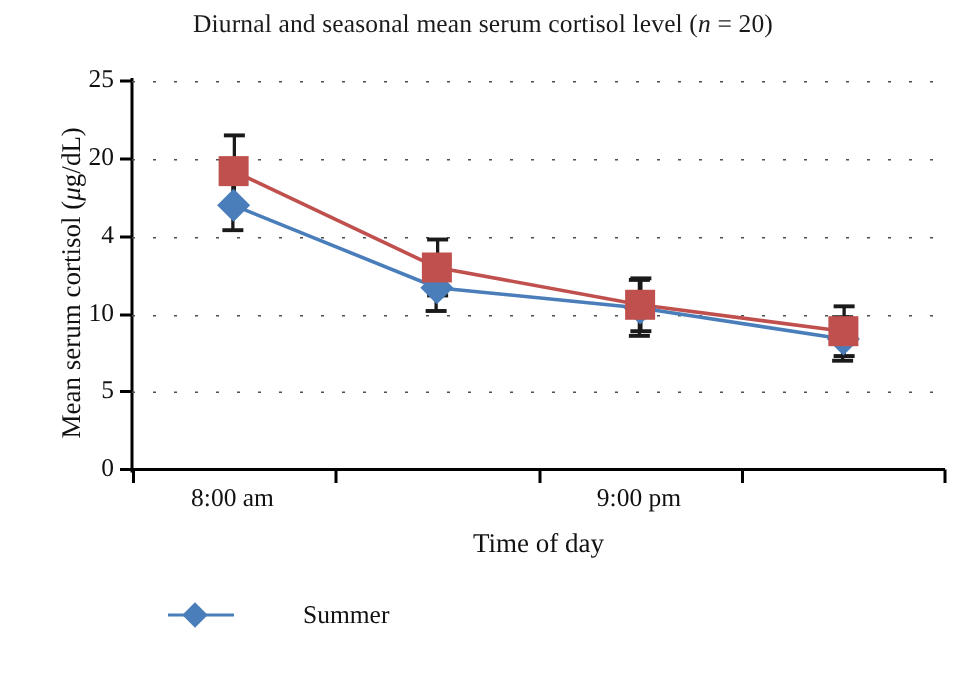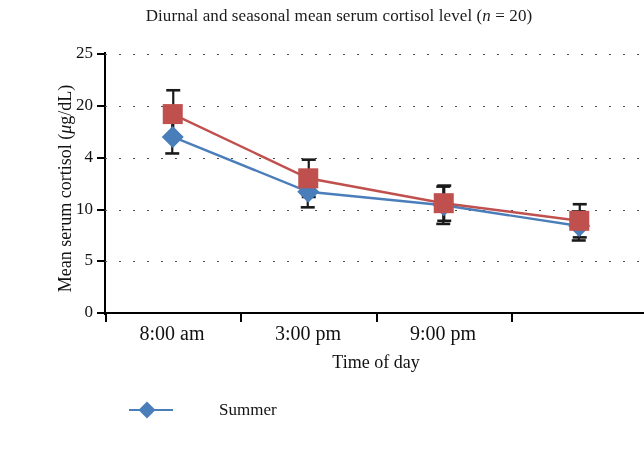--- a/index.html
+++ b/index.html
@@ -4,21 +4,21 @@
 <style>
   html,body{margin:0;padding:0;}
   body{
     width:644px;height:460px;
     background:#ffffff;
     font-family:"Liberation Serif", serif;
     color:#111111;
     overflow:hidden;
     position:relative;
   }
-  #root{position:absolute;left:17px;top:0;width:576px;height:460px;}
+  #root{position:absolute;left:0;top:0;width:576px;height:460px;}
 
   
   .chart-title{
     position:absolute;left:0;top:6px;width:644px;
     text-align:center;font-size:17px;color:#1a1a1a;
     letter-spacing:.1px;white-space:nowrap;
   }
   .chart-title .ital{font-style:italic;}
 
   
@@ -45,21 +45,21 @@
   .gridline{
     position:absolute;left:88px;width:542px;height:1px;
     background-image:repeating-linear-gradient(to right,#4d4d4d 0 2px,transparent 2px 14px);
   }
   .ytick{position:absolute;left:80px;width:8px;height:2px;background:#000;}
   .ylab-wrap{position:absolute;left:32px;width:44px;text-align:right;font-size:17px;color:#111;}
 
   .xtick{position:absolute;top:313px;width:2px;height:9px;background:#000;}
   .xtick-label{
     position:absolute;top:322px;width:130px;text-align:center;
-    font-size:20px;color:#111;white-space:nowrap;
+    font-size:17px;color:#111;white-space:nowrap;
   }
 
   
   svg.series-layer{position:absolute;left:0;top:0;width:644px;height:460px;overflow:visible;}
 
   
   .legend{position:absolute;left:112px;top:396px;}
   .legend-row{display:flex;align-items:center;height:28px;}
   .legend-key{position:relative;width:44px;height:18px;margin-right:14px;}
   .legend-line{
@@ -112,21 +112,20 @@
   <div class="ylab-wrap" style="top:250px;">5</div>
   <div class="ylab-wrap" style="top:302px;">0</div>
 
   <div class="xtick" style="left:88px;"></div>
   <div class="xtick" style="left:223px;"></div>
   <div class="xtick" style="left:359px;"></div>
   <div class="xtick" style="left:494px;"></div>
   <div class="xtick" style="left:629px;"></div>
 
   <div class="xtick-label" style="left:90px;">8:00 am</div>
-  <div class="xtick-label" style="left:226px;">3:00 pm</div>
   <div class="xtick-label" style="left:361px;">9:00 pm</div>
 
   <svg class="series-layer" id="series-layer" viewBox="0 0 644 460">
       <path d="M 155.8 136.9 L 291.3 191.8 L 426.8 205.3 L 562.3 226.0" fill="none" stroke="#4A7EBB" stroke-width="2.4"></path>
       <path d="M 155.8 114.1 L 291.3 178.3 L 426.8 203.2 L 562.3 220.8" fill="none" stroke="#C0504D" stroke-width="2.4"></path>
       <g>
         <line x1="155.25" y1="120.30399999999997" x2="155.25" y2="153.456" stroke="#1a1a1a" stroke-width="2.2"></line>
         <line x1="148.25" y1="120.30399999999997" x2="162.25" y2="120.30399999999997" stroke="#1a1a1a" stroke-width="2.6"></line>
         <line x1="148.25" y1="153.456" x2="162.25" y2="153.456" stroke="#1a1a1a" stroke-width="2.6"></line>
       </g>

